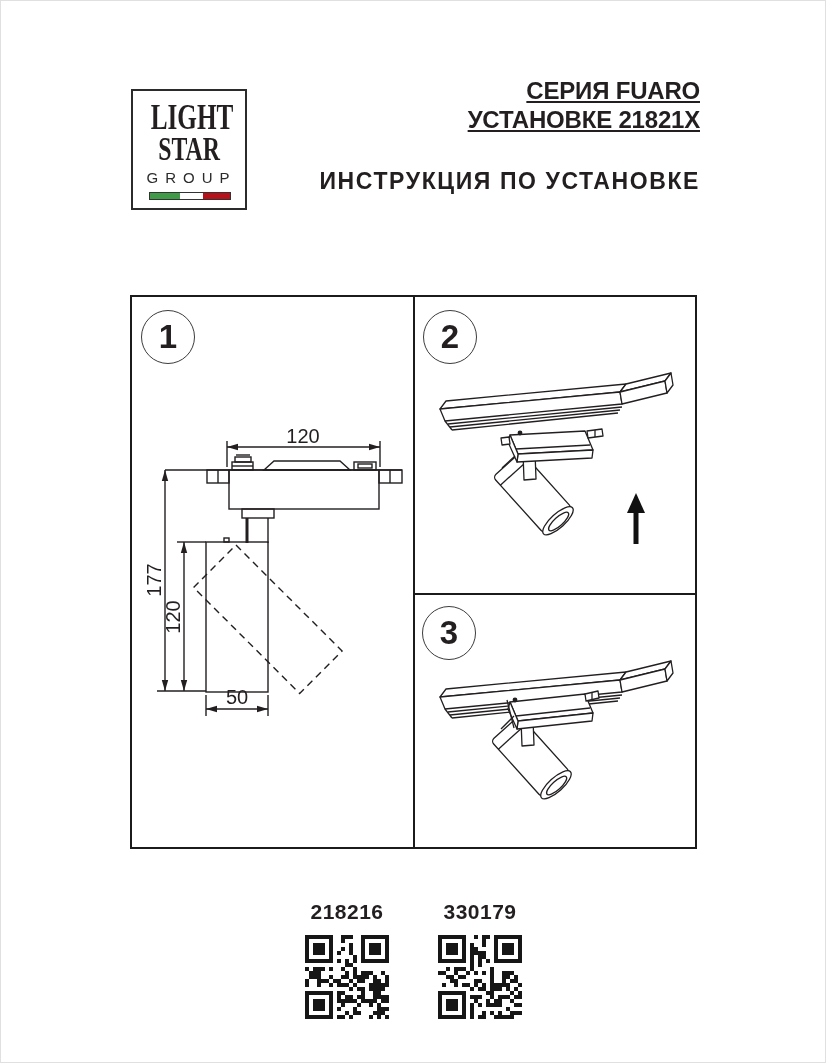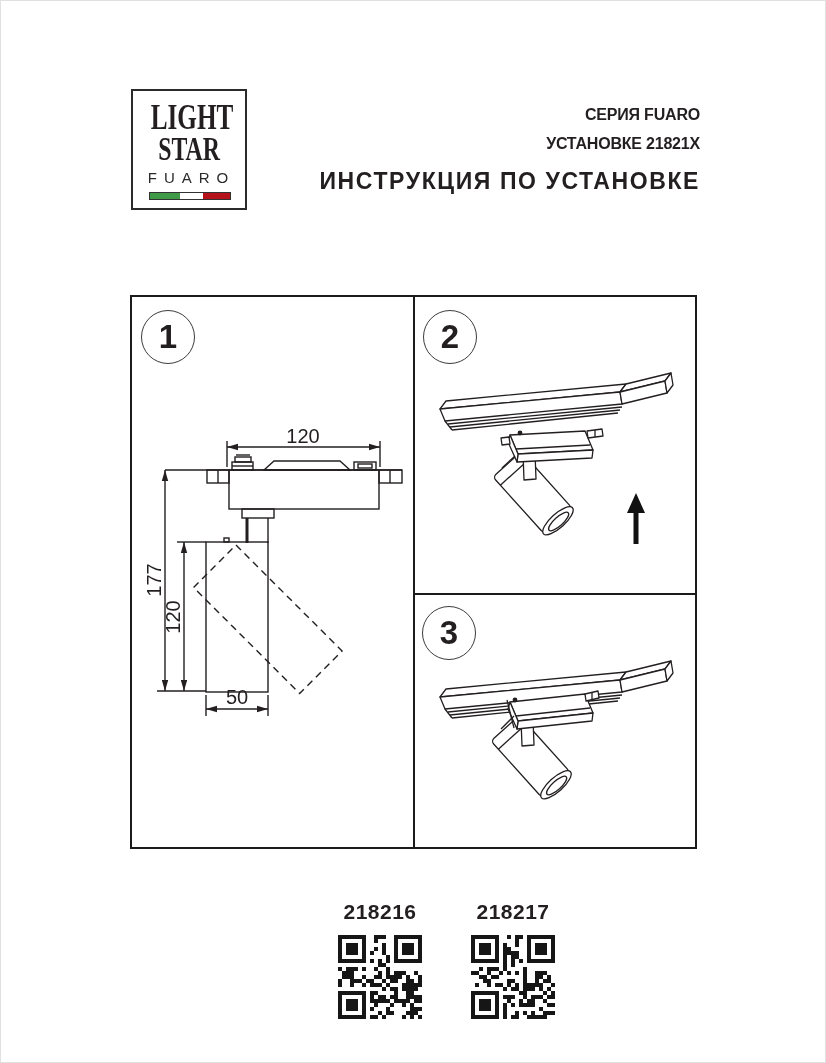--- a/index.html
+++ b/index.html
@@ -18,49 +18,49 @@
   .logo-word .squeeze{display:inline-block;transform:scaleX(.7);transform-origin:center;}
   .logo-light{font-size:36px;margin-top:8px;}
   .logo-star{font-size:34px;margin-top:-3px;}
   .logo-group{display:block;font-family:"Liberation Sans",sans-serif;font-weight:400;font-size:15px;
     letter-spacing:7px;margin-top:3px;margin-left:5px;color:#2b2b2b;}
   .logo-flag{position:absolute;left:16px;bottom:8px;width:80px;height:6px;border:1px solid #333;display:flex;}
   .logo-flag .seg{height:100%;}
 
   
   .hdr{position:absolute;right:126px;text-align:right;font-weight:700;color:#231f20;letter-spacing:-0.2px;}
-  .hdr-series{top:100px;font-size:16px;line-height:29px;}
+  .hdr-series{top:76px;font-size:24px;line-height:29px;text-decoration:underline;}
   .hdr-title{top:167px;font-size:23px;line-height:28px;text-align:center;}
   .hdr-title .ls{letter-spacing:1.6px;}
 
   
   .frame{position:absolute;left:130px;top:295px;width:563px;height:550px;border:2px solid #1b1b1b;background:#fff;}
   .v-div{position:absolute;left:281px;top:0;width:2px;height:100%;background:#1b1b1b;}
   .h-div{position:absolute;left:283px;top:296px;right:0;height:2px;background:#1b1b1b;}
   .step-circle{
     position:absolute;width:52px;height:52px;border:1.6px solid #3c3c3c;border-radius:50%;
     display:flex;align-items:center;justify-content:center;
     font-size:33px;font-weight:700;color:#231f20;background:#fff;
   }
   .svg-abs{position:absolute;}
 
   
-  .product{position:absolute;width:84px;text-align:center;margin-left:33px;}
+  .product{position:absolute;width:84px;text-align:center;}
   .product .article{font-size:21px;font-weight:700;letter-spacing:0.5px;color:#231f20;margin-bottom:11px;}
   .product svg{display:block;width:84px;height:84px;}
 </style>
 </head>
 <body>
 
 <div class="page-edge"></div>
 
 <div class="logo-box">
   <span class="logo-word logo-light"><span class="squeeze">LIGHT</span></span>
   <span class="logo-word logo-star"><span class="squeeze">STAR</span></span>
-  <span class="logo-group">FUARO</span>
+  <span class="logo-group">GROUP</span>
   <div class="logo-flag">
     <div class="seg" style="width: 38%; background: rgb(63, 155, 71);"></div>
     <div class="seg" style="width: 28%; background: rgb(255, 255, 255);"></div>
     <div class="seg" style="width: 34%; background: rgb(181, 18, 27);"></div>
   </div>
 </div>
 
 <div class="hdr hdr-series">
   <div>СЕРИЯ FUARO</div>
   <div>УСТАНОВКЕ 21821X</div>
@@ -233,17 +233,17 @@
   </div>
 </div>
 
 <div class="product" style="left:305px;top:900px;">
   <div class="article">218216</div>
   <svg viewBox="0 0 84 84" shape-rendering="crispEdges">
       <path d="M0,0h4v4h-4zM4,0h4v4h-4zM8,0h4v4h-4zM12,0h4v4h-4zM16,0h4v4h-4zM20,0h4v4h-4zM24,0h4v4h-4zM0,4h4v4h-4zM24,4h4v4h-4zM0,8h4v4h-4zM8,8h4v4h-4zM12,8h4v4h-4zM16,8h4v4h-4zM24,8h4v4h-4zM0,12h4v4h-4zM8,12h4v4h-4zM12,12h4v4h-4zM16,12h4v4h-4zM24,12h4v4h-4zM0,16h4v4h-4zM8,16h4v4h-4zM12,16h4v4h-4zM16,16h4v4h-4zM24,16h4v4h-4zM0,20h4v4h-4zM24,20h4v4h-4zM0,24h4v4h-4zM4,24h4v4h-4zM8,24h4v4h-4zM12,24h4v4h-4zM16,24h4v4h-4zM20,24h4v4h-4zM24,24h4v4h-4zM56,0h4v4h-4zM60,0h4v4h-4zM64,0h4v4h-4zM68,0h4v4h-4zM72,0h4v4h-4zM76,0h4v4h-4zM80,0h4v4h-4zM56,4h4v4h-4zM80,4h4v4h-4zM56,8h4v4h-4zM64,8h4v4h-4zM68,8h4v4h-4zM72,8h4v4h-4zM80,8h4v4h-4zM56,12h4v4h-4zM64,12h4v4h-4zM68,12h4v4h-4zM72,12h4v4h-4zM80,12h4v4h-4zM56,16h4v4h-4zM64,16h4v4h-4zM68,16h4v4h-4zM72,16h4v4h-4zM80,16h4v4h-4zM56,20h4v4h-4zM80,20h4v4h-4zM56,24h4v4h-4zM60,24h4v4h-4zM64,24h4v4h-4zM68,24h4v4h-4zM72,24h4v4h-4zM76,24h4v4h-4zM80,24h4v4h-4zM0,56h4v4h-4zM4,56h4v4h-4zM8,56h4v4h-4zM12,56h4v4h-4zM16,56h4v4h-4zM20,56h4v4h-4zM24,56h4v4h-4zM0,60h4v4h-4zM24,60h4v4h-4zM0,64h4v4h-4zM8,64h4v4h-4zM12,64h4v4h-4zM16,64h4v4h-4zM24,64h4v4h-4zM0,68h4v4h-4zM8,68h4v4h-4zM12,68h4v4h-4zM16,68h4v4h-4zM24,68h4v4h-4zM0,72h4v4h-4zM8,72h4v4h-4zM12,72h4v4h-4zM16,72h4v4h-4zM24,72h4v4h-4zM0,76h4v4h-4zM24,76h4v4h-4zM0,80h4v4h-4zM4,80h4v4h-4zM8,80h4v4h-4zM12,80h4v4h-4zM16,80h4v4h-4zM20,80h4v4h-4zM24,80h4v4h-4zM36,0h4v4h-4zM40,0h4v4h-4zM44,0h4v4h-4zM36,4h4v4h-4zM44,8h4v4h-4zM36,12h4v4h-4zM44,12h4v4h-4zM32,16h4v4h-4zM44,16h4v4h-4zM48,20h4v4h-4zM32,24h4v4h-4zM40,24h4v4h-4zM48,24h4v4h-4zM40,28h4v4h-4zM44,28h4v4h-4zM0,32h4v4h-4zM8,32h4v4h-4zM12,32h4v4h-4zM16,32h4v4h-4zM24,32h4v4h-4zM36,32h4v4h-4zM48,32h4v4h-4zM4,36h4v4h-4zM8,36h4v4h-4zM12,36h4v4h-4zM40,36h4v4h-4zM48,36h4v4h-4zM56,36h4v4h-4zM60,36h4v4h-4zM64,36h4v4h-4zM76,36h4v4h-4zM4,40h4v4h-4zM8,40h4v4h-4zM12,40h4v4h-4zM24,40h4v4h-4zM36,40h4v4h-4zM40,40h4v4h-4zM48,40h4v4h-4zM52,40h4v4h-4zM56,40h4v4h-4zM60,40h4v4h-4zM68,40h4v4h-4zM80,40h4v4h-4zM0,44h4v4h-4zM12,44h4v4h-4zM16,44h4v4h-4zM20,44h4v4h-4zM28,44h4v4h-4zM32,44h4v4h-4zM44,44h4v4h-4zM52,44h4v4h-4zM56,44h4v4h-4zM68,44h4v4h-4zM72,44h4v4h-4zM80,44h4v4h-4zM0,48h4v4h-4zM12,48h4v4h-4zM24,48h4v4h-4zM32,48h4v4h-4zM36,48h4v4h-4zM40,48h4v4h-4zM48,48h4v4h-4zM64,48h4v4h-4zM68,48h4v4h-4zM72,48h4v4h-4zM76,48h4v4h-4zM80,48h4v4h-4zM44,52h4v4h-4zM52,52h4v4h-4zM56,52h4v4h-4zM64,52h4v4h-4zM68,52h4v4h-4zM72,52h4v4h-4zM76,52h4v4h-4zM32,56h4v4h-4zM36,56h4v4h-4zM56,56h4v4h-4zM68,56h4v4h-4zM72,56h4v4h-4zM32,60h4v4h-4zM40,60h4v4h-4zM44,60h4v4h-4zM52,60h4v4h-4zM56,60h4v4h-4zM68,60h4v4h-4zM72,60h4v4h-4zM76,60h4v4h-4zM80,60h4v4h-4zM32,64h4v4h-4zM36,64h4v4h-4zM40,64h4v4h-4zM44,64h4v4h-4zM48,64h4v4h-4zM56,64h4v4h-4zM60,64h4v4h-4zM64,64h4v4h-4zM68,64h4v4h-4zM76,64h4v4h-4zM80,64h4v4h-4zM36,68h4v4h-4zM52,68h4v4h-4zM64,68h4v4h-4zM72,68h4v4h-4zM32,72h4v4h-4zM48,72h4v4h-4zM72,72h4v4h-4zM76,72h4v4h-4zM80,72h4v4h-4zM40,76h4v4h-4zM48,76h4v4h-4zM52,76h4v4h-4zM68,76h4v4h-4zM72,76h4v4h-4zM76,76h4v4h-4zM32,80h4v4h-4zM36,80h4v4h-4zM44,80h4v4h-4zM64,80h4v4h-4zM72,80h4v4h-4zM80,80h4v4h-4z" fill="#161616"></path>
     </svg>
 </div>
 <div class="product" style="left:438px;top:900px;">
-  <div class="article">218217</div>
+  <div class="article">330179</div>
   <svg viewBox="0 0 84 84" shape-rendering="crispEdges">
       <path d="M0,0h4v4h-4zM4,0h4v4h-4zM8,0h4v4h-4zM12,0h4v4h-4zM16,0h4v4h-4zM20,0h4v4h-4zM24,0h4v4h-4zM0,4h4v4h-4zM24,4h4v4h-4zM0,8h4v4h-4zM8,8h4v4h-4zM12,8h4v4h-4zM16,8h4v4h-4zM24,8h4v4h-4zM0,12h4v4h-4zM8,12h4v4h-4zM12,12h4v4h-4zM16,12h4v4h-4zM24,12h4v4h-4zM0,16h4v4h-4zM8,16h4v4h-4zM12,16h4v4h-4zM16,16h4v4h-4zM24,16h4v4h-4zM0,20h4v4h-4zM24,20h4v4h-4zM0,24h4v4h-4zM4,24h4v4h-4zM8,24h4v4h-4zM12,24h4v4h-4zM16,24h4v4h-4zM20,24h4v4h-4zM24,24h4v4h-4zM56,0h4v4h-4zM60,0h4v4h-4zM64,0h4v4h-4zM68,0h4v4h-4zM72,0h4v4h-4zM76,0h4v4h-4zM80,0h4v4h-4zM56,4h4v4h-4zM80,4h4v4h-4zM56,8h4v4h-4zM64,8h4v4h-4zM68,8h4v4h-4zM72,8h4v4h-4zM80,8h4v4h-4zM56,12h4v4h-4zM64,12h4v4h-4zM68,12h4v4h-4zM72,12h4v4h-4zM80,12h4v4h-4zM56,16h4v4h-4zM64,16h4v4h-4zM68,16h4v4h-4zM72,16h4v4h-4zM80,16h4v4h-4zM56,20h4v4h-4zM80,20h4v4h-4zM56,24h4v4h-4zM60,24h4v4h-4zM64,24h4v4h-4zM68,24h4v4h-4zM72,24h4v4h-4zM76,24h4v4h-4zM80,24h4v4h-4zM0,56h4v4h-4zM4,56h4v4h-4zM8,56h4v4h-4zM12,56h4v4h-4zM16,56h4v4h-4zM20,56h4v4h-4zM24,56h4v4h-4zM0,60h4v4h-4zM24,60h4v4h-4zM0,64h4v4h-4zM8,64h4v4h-4zM12,64h4v4h-4zM16,64h4v4h-4zM24,64h4v4h-4zM0,68h4v4h-4zM8,68h4v4h-4zM12,68h4v4h-4zM16,68h4v4h-4zM24,68h4v4h-4zM0,72h4v4h-4zM8,72h4v4h-4zM12,72h4v4h-4zM16,72h4v4h-4zM24,72h4v4h-4zM0,76h4v4h-4zM24,76h4v4h-4zM0,80h4v4h-4zM4,80h4v4h-4zM8,80h4v4h-4zM12,80h4v4h-4zM16,80h4v4h-4zM20,80h4v4h-4zM24,80h4v4h-4zM36,0h4v4h-4zM44,0h4v4h-4zM48,0h4v4h-4zM44,4h4v4h-4zM32,8h4v4h-4zM44,8h4v4h-4zM32,12h4v4h-4zM36,12h4v4h-4zM32,16h4v4h-4zM36,16h4v4h-4zM40,16h4v4h-4zM44,16h4v4h-4zM32,20h4v4h-4zM40,20h4v4h-4zM44,20h4v4h-4zM32,24h4v4h-4zM40,24h4v4h-4zM48,24h4v4h-4zM32,28h4v4h-4zM40,28h4v4h-4zM8,32h4v4h-4zM16,32h4v4h-4zM20,32h4v4h-4zM24,32h4v4h-4zM32,32h4v4h-4zM52,32h4v4h-4zM0,36h4v4h-4zM4,36h4v4h-4zM16,36h4v4h-4zM28,36h4v4h-4zM36,36h4v4h-4zM44,36h4v4h-4zM52,36h4v4h-4zM64,36h4v4h-4zM68,36h4v4h-4zM72,36h4v4h-4zM8,40h4v4h-4zM12,40h4v4h-4zM20,40h4v4h-4zM24,40h4v4h-4zM52,40h4v4h-4zM64,40h4v4h-4zM68,40h4v4h-4zM76,40h4v4h-4zM12,44h4v4h-4zM16,44h4v4h-4zM36,44h4v4h-4zM40,44h4v4h-4zM52,44h4v4h-4zM64,44h4v4h-4zM72,44h4v4h-4zM76,44h4v4h-4zM4,48h4v4h-4zM16,48h4v4h-4zM24,48h4v4h-4zM28,48h4v4h-4zM36,48h4v4h-4zM44,48h4v4h-4zM52,48h4v4h-4zM56,48h4v4h-4zM60,48h4v4h-4zM64,48h4v4h-4zM68,48h4v4h-4zM80,48h4v4h-4zM32,52h4v4h-4zM40,52h4v4h-4zM44,52h4v4h-4zM52,52h4v4h-4zM56,52h4v4h-4zM60,52h4v4h-4zM68,52h4v4h-4zM76,52h4v4h-4zM48,56h4v4h-4zM52,56h4v4h-4zM72,56h4v4h-4zM80,56h4v4h-4zM32,60h4v4h-4zM36,60h4v4h-4zM40,60h4v4h-4zM52,60h4v4h-4zM60,60h4v4h-4zM64,60h4v4h-4zM68,60h4v4h-4zM76,60h4v4h-4zM80,60h4v4h-4zM36,64h4v4h-4zM48,64h4v4h-4zM56,64h4v4h-4zM60,64h4v4h-4zM72,64h4v4h-4zM32,68h4v4h-4zM40,68h4v4h-4zM48,68h4v4h-4zM52,68h4v4h-4zM56,68h4v4h-4zM60,68h4v4h-4zM76,68h4v4h-4zM80,68h4v4h-4zM32,72h4v4h-4zM68,72h4v4h-4zM32,76h4v4h-4zM44,76h4v4h-4zM52,76h4v4h-4zM60,76h4v4h-4zM72,76h4v4h-4zM76,76h4v4h-4zM80,76h4v4h-4zM32,80h4v4h-4zM40,80h4v4h-4zM44,80h4v4h-4zM56,80h4v4h-4zM60,80h4v4h-4zM64,80h4v4h-4zM68,80h4v4h-4zM72,80h4v4h-4z" fill="#161616"></path>
     </svg>
 </div>
 
 </body></html>

